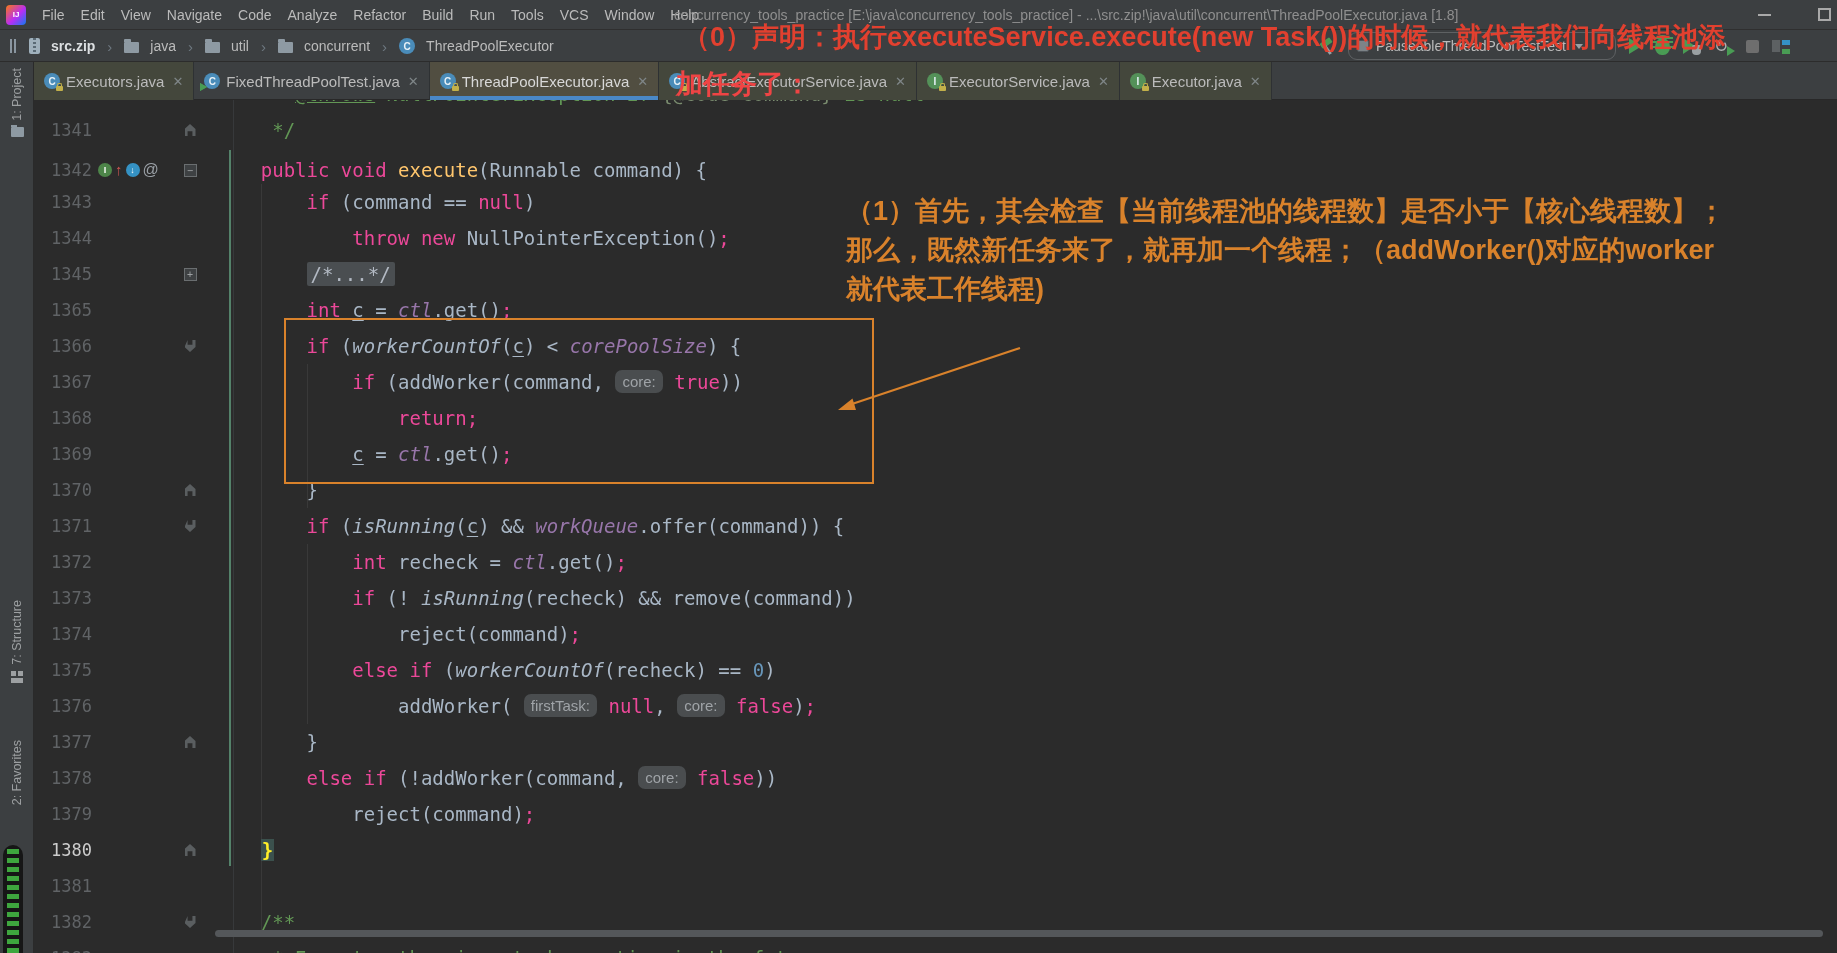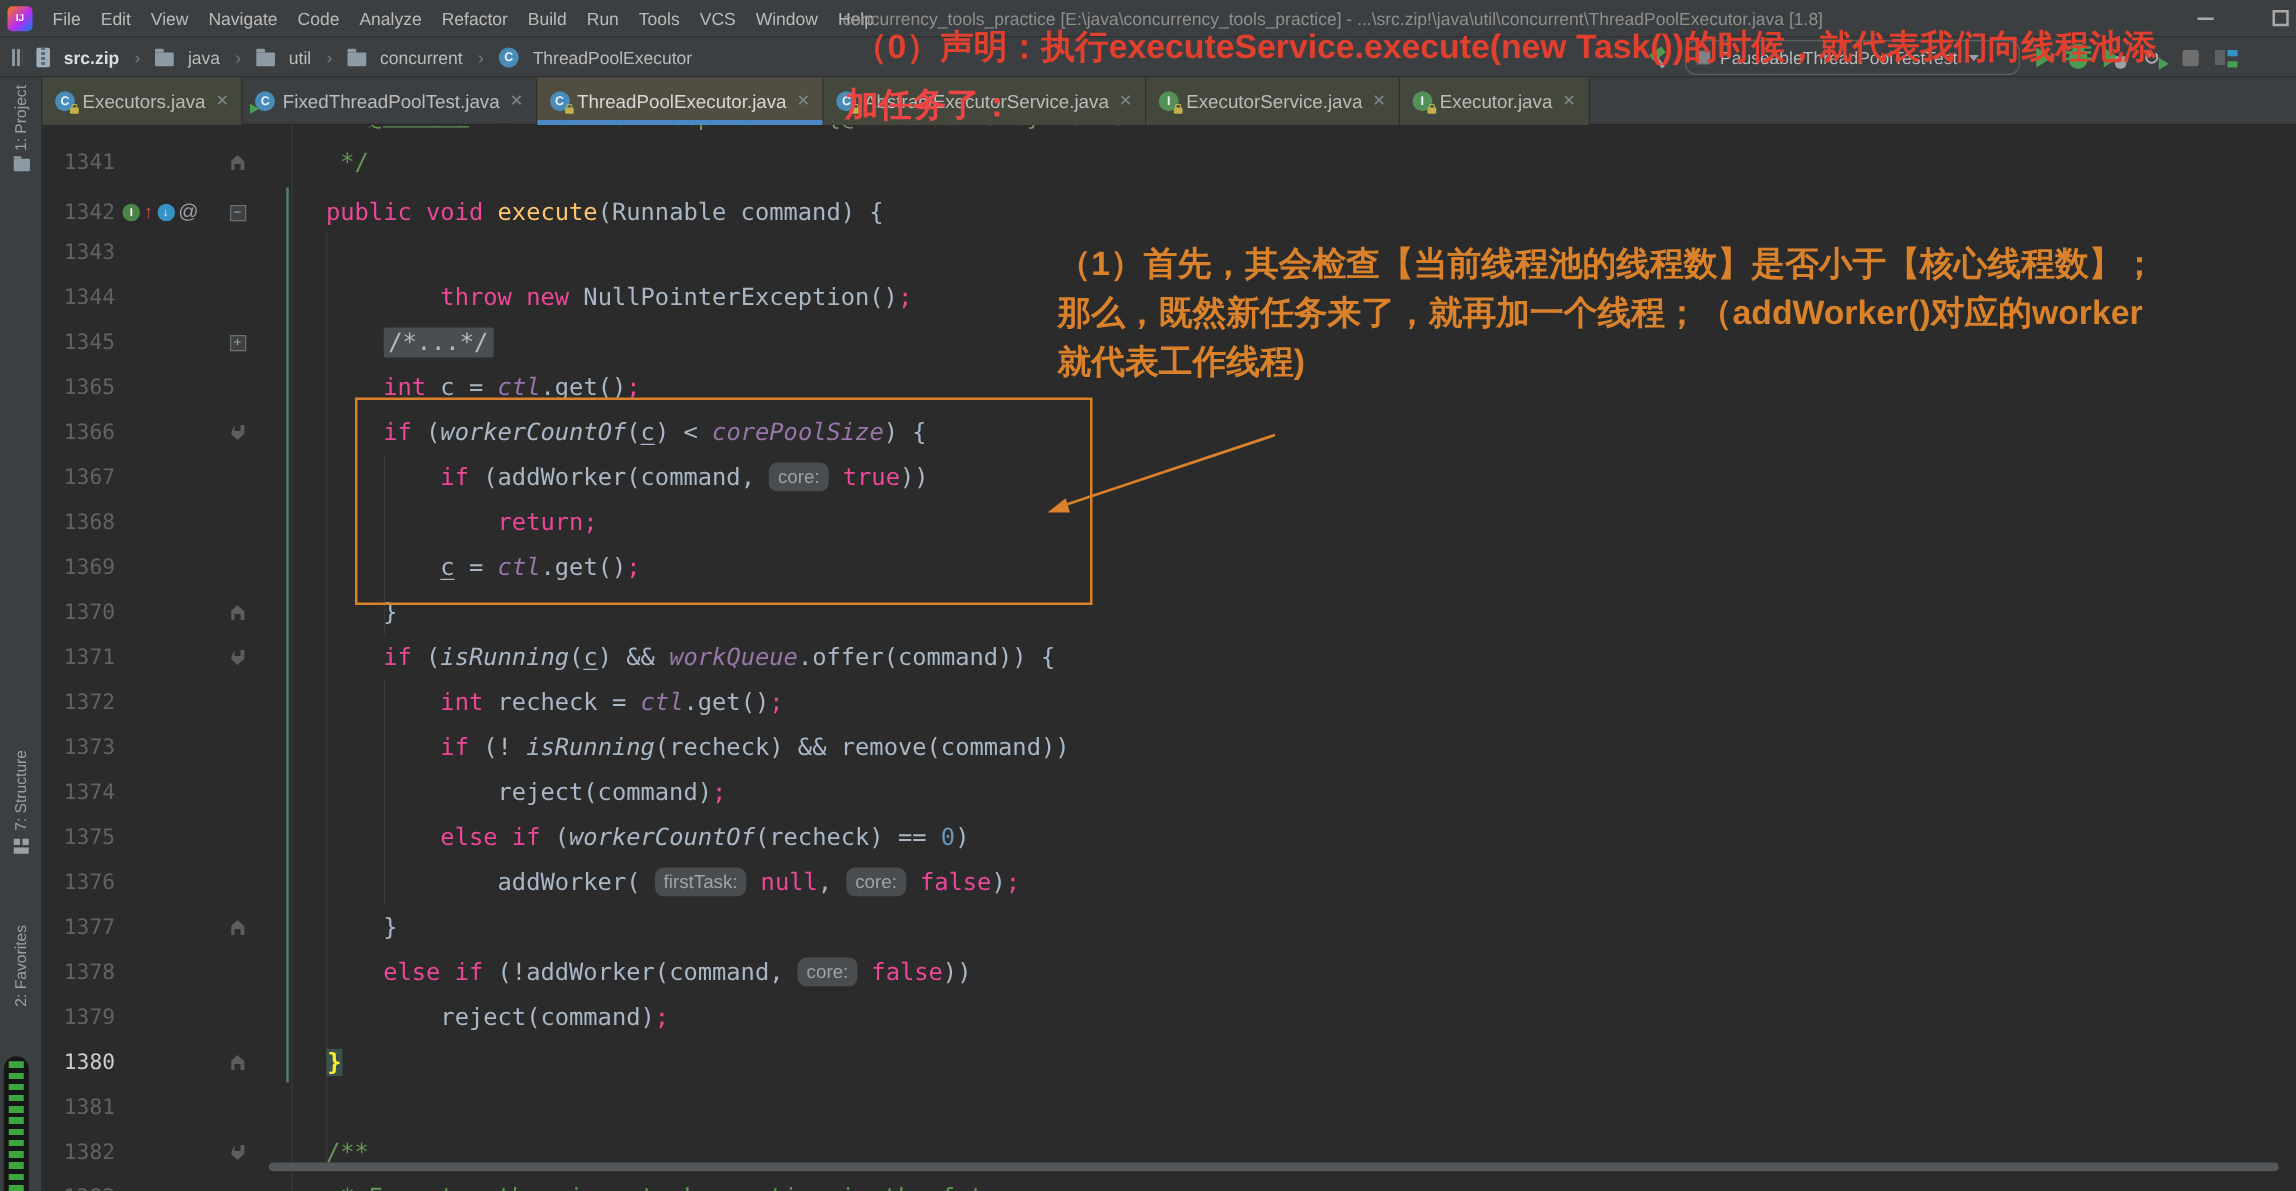--- a/index.html
+++ b/index.html
@@ -279,20 +279,21 @@
           <div class="gutter-icons">
             <span class="gi-circle gi-impl">I</span>
             <span class="gi-arrow">↑</span>
             <span class="gi-circle gi-over">↓</span>
             <span class="gi-at">@</span>
           </div>
           <div class="code"><span class="seg-k">    public void </span><span class="seg-m">execute</span><span class="seg-d">(Runnable command) {</span></div>
         </div>
         <div class="row" style="top: 84px;">
           <div class="ln">1343</div>
+          <div class="code"><span class="seg-d">        </span><span class="seg-k">if</span><span class="seg-d"> (command == </span><span class="seg-k">null</span><span class="seg-d">)</span></div>
         </div>
         <div class="row" style="top: 120px;">
           <div class="ln">1344</div>
           <div class="code"><span class="seg-d">            </span><span class="seg-k">throw new </span><span class="seg-d">NullPointerException()</span><span class="seg-sm">;</span></div>
         </div>
         <div class="row" style="top: 156px;">
           <div class="ln">1345</div>
           <div class="fold-mark">
             <span class="fm-box">+</span>
           </div>

